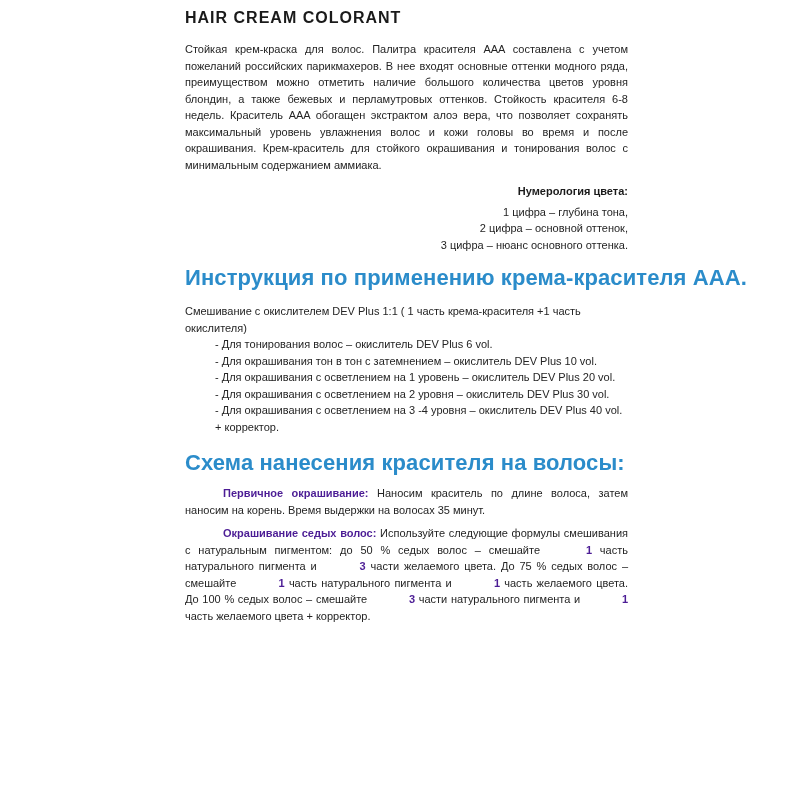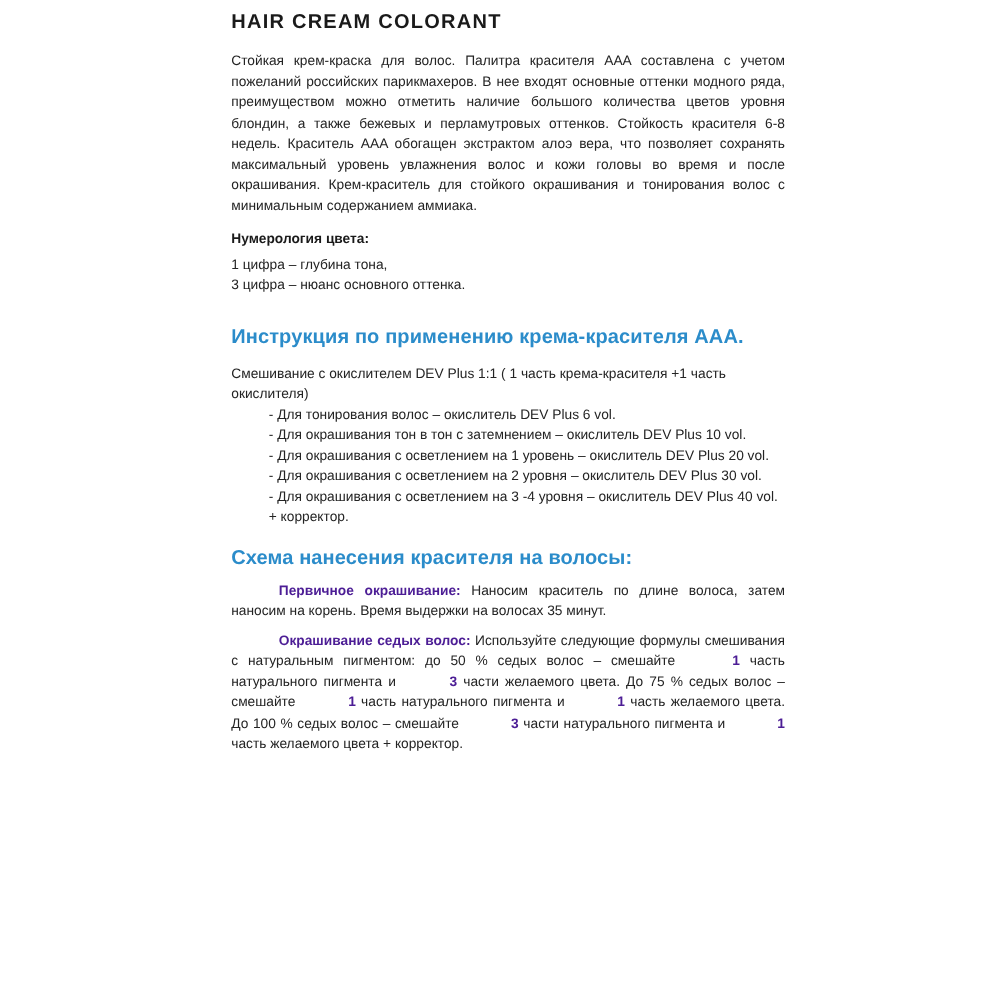--- a/index.html
+++ b/index.html
@@ -37,21 +37,21 @@
   .subhead {
     margin: 0 0 4px 0;
     font-weight: 700;
     color: #1a1a1a;
   }
   .plain-line {
     margin: 0;
   }
   .blue-heading {
     margin: 12px 0 12px 0;
-    font-size: 16px;
+    font-size: 22px;
     font-weight: 700;
     color: #2b8cca;
     white-space: nowrap;
     letter-spacing: 0.1px;
   }
   .blue-heading.second {
     margin-top: 15px;
     margin-bottom: 9px;
   }
   .mix-note {
@@ -64,39 +64,41 @@
   .app-para {
     margin: 0 0 7px 0;
     text-align: justify;
   }
   .app-para b, .app-para .bold-run {
     font-weight: 700;
     color: #4c1d95;
     padding-left: 38px;
   }
   .numerology-block {
-    margin: 0 0 24px 0;
+    margin: 0 0 12px 0;
+    text-align: right;
   }
   .permanent-block {
     margin: 0 0 0 0;
   }
 </style>
 </head>
 <body>
 
 <div class="page">
 
   <h1 class="doc-title">HAIR CREAM COLORANT</h1>
 
   <p class="intro body-text">Стойкая крем-краска для волос. Палитра красителя AAA составлена с учетом пожеланий российских парикмахеров. В нее входят основные оттенки модного ряда, преимуществом можно отметить наличие большого количества цветов уровня блондин, а также бежевых и перламутровых оттенков. Стойкость красителя 6-8 недель. Краситель AAA обогащен экстрактом алоэ вера, что позволяет сохранять максимальный уровень увлажнения волос и кожи головы во время и после окрашивания. Крем-краситель для стойкого окрашивания и тонирования волос с минимальным содержанием аммиака.</p>
 
   <div class="numerology-block">
     <p class="subhead">Нумерология цвета:</p>
     <div>
         <p class="plain-line">1 цифра – глубина тона,</p>
+        <p class="plain-line">2 цифра – основной оттенок,</p>
         <p class="plain-line">3 цифра – нюанс основного оттенка.</p>
       </div>
   </div>
 
   <h2 class="blue-heading">Инструкция по применению крема-красителя AAA.</h2>
 
   <div class="permanent-block">
     <p class="mix-note">Смешивание с окислителем DEV Plus 1:1 ( 1 часть крема-красителя +1 часть окислителя)</p>
     <div>
         <p class="bullet">- Для тонирования волос – окислитель DEV Plus 6 vol.</p>

